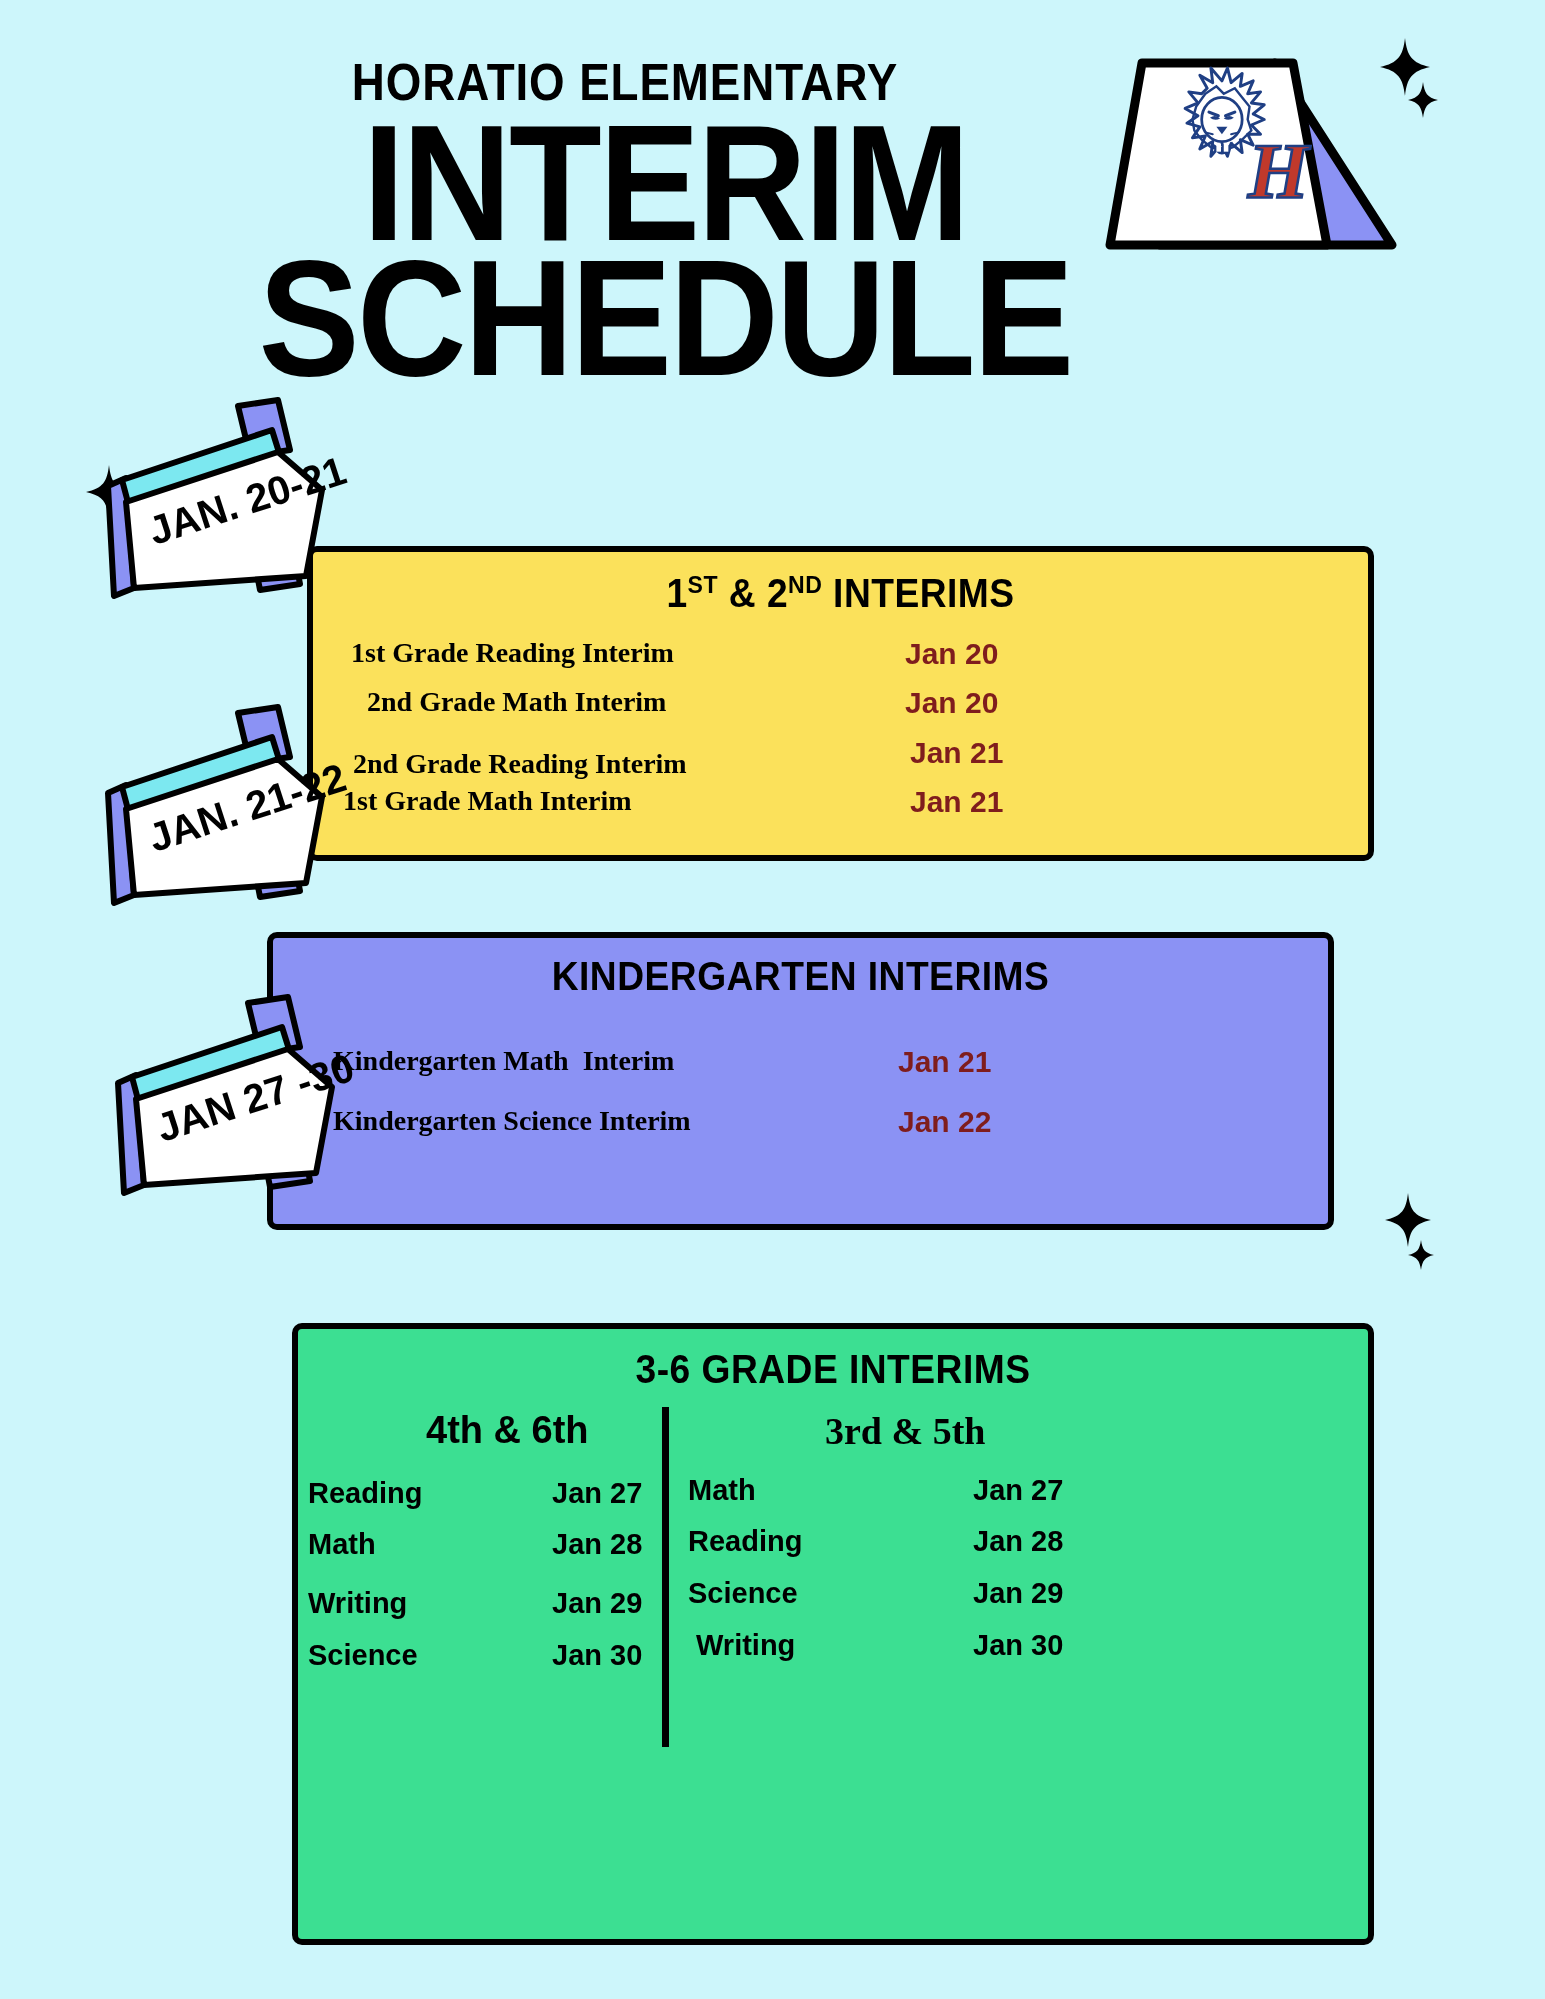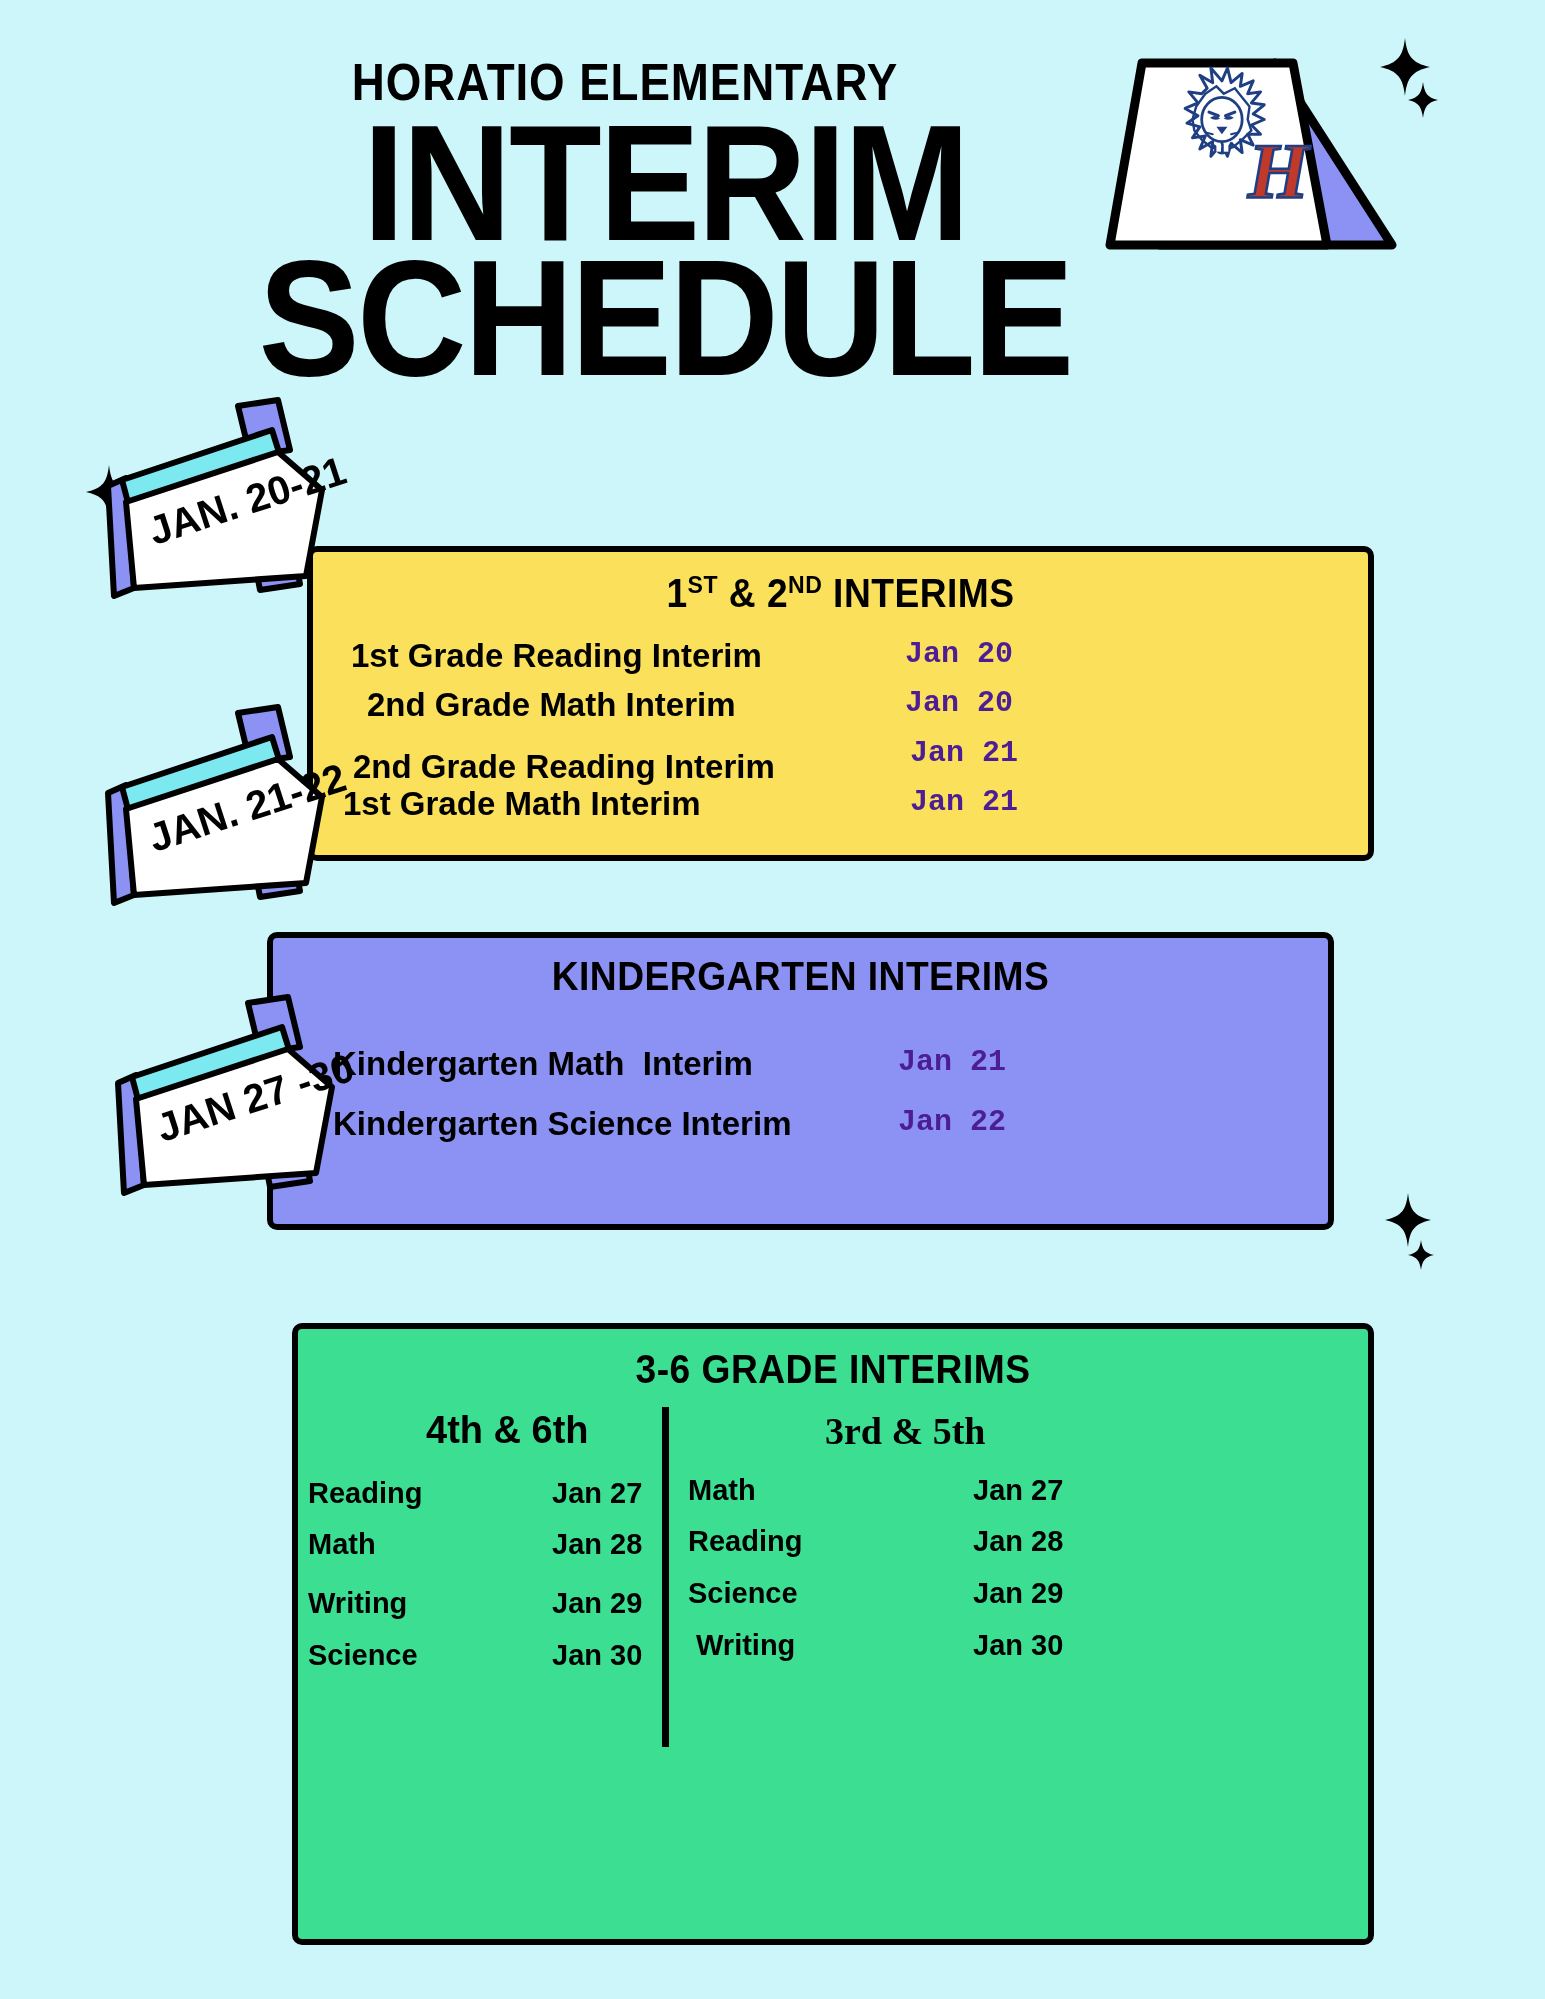--- a/index.html
+++ b/index.html
@@ -58,29 +58,29 @@
   .ct-yellow{top:19px;font-size:40px;letter-spacing:0.5px;}
   .ct-purple{top:16px;font-size:40px;letter-spacing:0.5px;}
   .ct-green{top:18px;font-size:40px;letter-spacing:0.5px;}
   .sup{font-size:0.62em;vertical-align:super;line-height:0;}
 
   
   .rows{position:absolute;left:0;top:0;width:100%;}
   .row{position:absolute;left:0;width:100%;height:0;}
   .row-label{
     position:absolute;
-    font-weight:700;font-size:33px;color:#000;
+    font-weight:700;font-size:28px;color:#000;
+    white-space:pre;
+    font-family:Liberation Serif, serif;
+  }
+  .row-date{
+    position:absolute;
+    font-weight:700;font-size:30px;color:#7f1d1d;
     white-space:pre;
     font-family:Liberation Sans, sans-serif;
-  }
-  .row-date{
-    position:absolute;
-    font-weight:700;font-size:30px;color:#4c1d95;
-    white-space:pre;
-    font-family:Liberation Mono, monospace;
   }
 
   
   .col-head{
     position:absolute;font-weight:700;font-size:38px;color:#000;
     font-family:"Liberation Sans",sans-serif;
   }
   .divider{
     position:absolute;background:#000;width:7px;
   }

